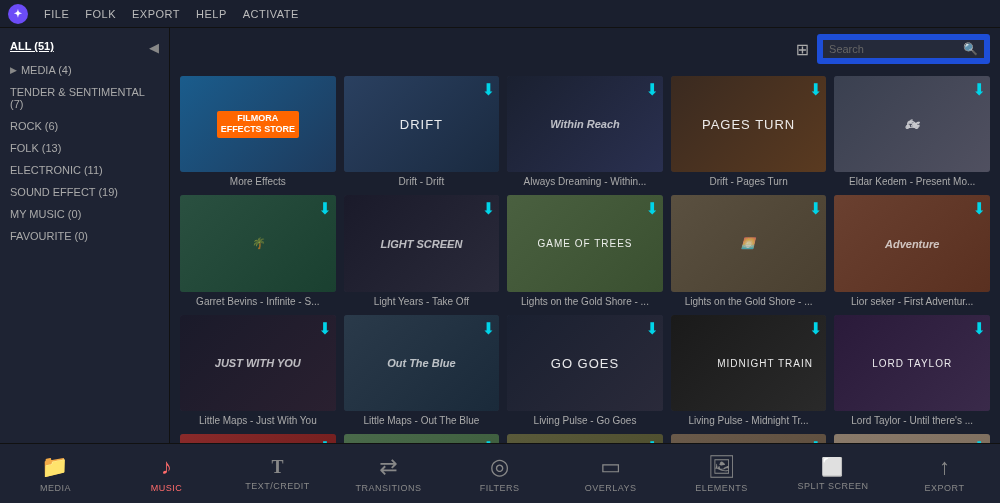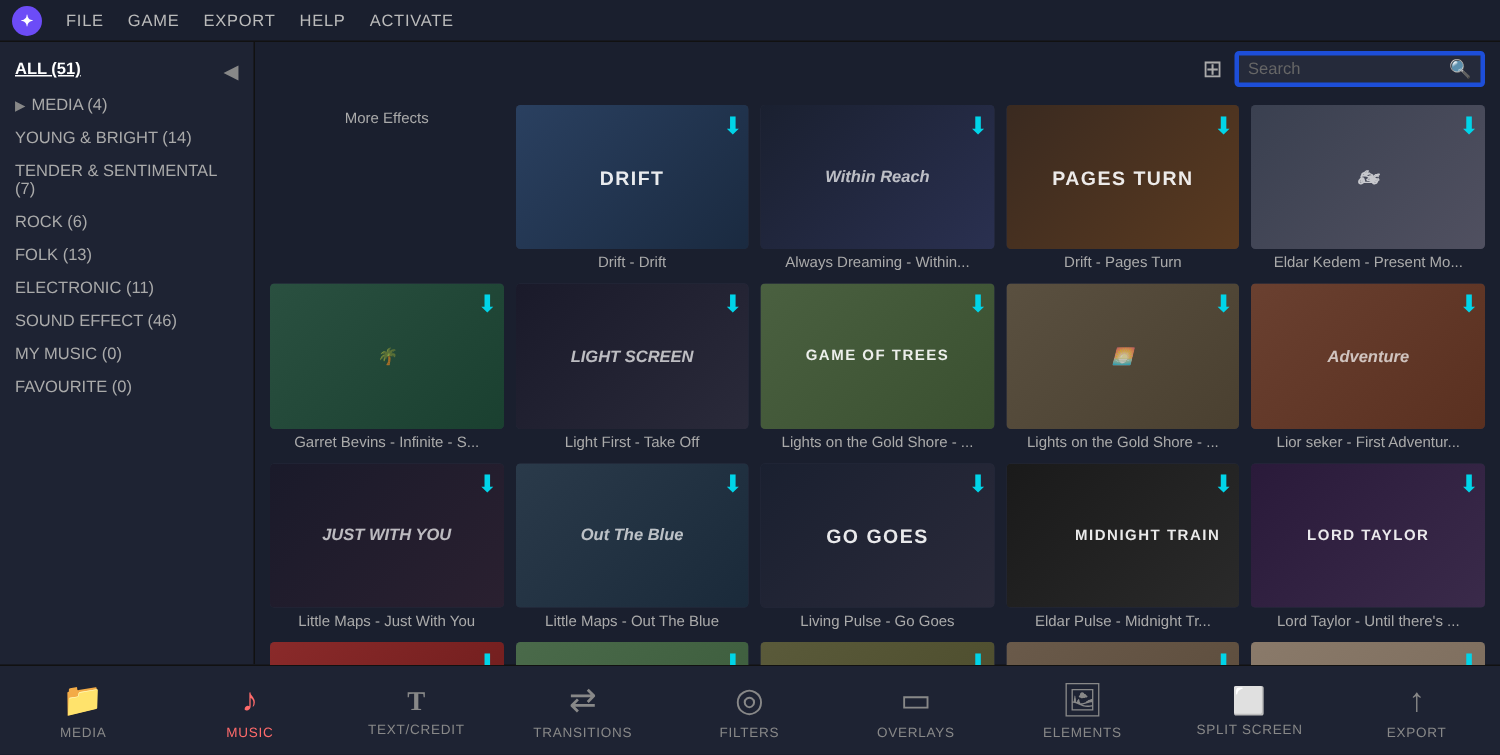--- a/index.html
+++ b/index.html
@@ -110,21 +110,21 @@
     }
     .grid-icon {
       color: #aaa;
       cursor: pointer;
       font-size: 16px;
     }
     .search-box {
       display: flex;
       align-items: center;
       background: #252a3a;
-      border: 3px solid #1d4ed8;
+      border: 6px solid #1d4ed8;
       border-radius: 3px;
       padding: 2px 6px;
       gap: 4px;
     }
     .search-box input {
       background: transparent;
       border: none;
       outline: none;
       color: #ccc;
       font-size: 11px;
@@ -262,21 +262,21 @@
       color: rgba(255,255,255,0.7);
       font-size: 11px;
       font-weight: bold;
       text-align: center;
       padding: 4px;
       font-style: italic;
     }
     .thumb-title-text {
       color: rgba(255,255,255,0.9);
       font-size: 13px;
-      font-weight: bold;
+      font-weight: normal;
       text-align: right;
       text-transform: uppercase;
       letter-spacing: 1px;
     }
 
     
     .bottom-bar {
       height: 60px;
       background: #1e2333;
       border-top: 1px solid #111;
@@ -303,55 +303,52 @@
       letter-spacing: 0.5px;
       text-transform: uppercase;
     }
   </style>
 </head>
 <body>
 
 <div class="menu-bar">
   <div class="logo">✦</div>
   <span class="menu-item">FILE</span>
-  <span class="menu-item">GAME</span>
+  <span class="menu-item">FOLK</span>
   <span class="menu-item">EXPORT</span>
   <span class="menu-item">HELP</span>
   <span class="menu-item">ACTIVATE</span>
 </div>
 
 <div class="main-area">
 
   <div class="sidebar">
     <div class="sidebar-header">
       <span class="sidebar-all">ALL (51)</span>
       <span class="sidebar-back">◀</span>
     </div>
 
     <div class="sidebar-item">
       <span class="arrow">▶</span>
       <span>MEDIA (4)</span>
     </div>
     <div class="sidebar-item">
-      <span>YOUNG &amp; BRIGHT (14)</span>
-    </div>
-    <div class="sidebar-item">
       <span>TENDER &amp; SENTIMENTAL (7)</span>
     </div>
     <div class="sidebar-item">
       <span>ROCK (6)</span>
     </div>
     <div class="sidebar-item">
       <span>FOLK (13)</span>
     </div>
     <div class="sidebar-item">
       <span>ELECTRONIC (11)</span>
     </div>
     <div class="sidebar-item">
-      <span>SOUND EFFECT (46)</span>
+      <span>SOUND EFFECT (19)</span>
     </div>
     <div class="sidebar-item">
       <span>MY MUSIC (0)</span>
     </div>
     <div class="sidebar-item">
       <span>FAVOURITE (0)</span>
     </div>
   </div>
 
   <div class="content-panel">
@@ -360,20 +357,25 @@
       <span class="grid-icon">⊞</span>
       <div class="search-box">
         <input type="text" placeholder="Search" style="">
         <span class="search-icon">🔍</span>
       </div>
     </div>
 
     <div class="grid-container">
 
       <div class="media-card">
+        <div class="media-thumb">
+          <div class="media-thumb-inner thumb-effects-store">
+            <div class="store-label">FILMORA<br>EFFECTS STORE</div>
+          </div>
+        </div>
         <div class="media-label">More Effects</div>
       </div>
 
       <div class="media-card">
         <div class="media-thumb">
           <div class="media-thumb-inner thumb-drift">
             <span class="thumb-title-text">DRIFT</span>
           </div>
           <span class="download-badge">⬇</span>
         </div>
@@ -420,21 +422,21 @@
         <div class="media-label">Garret Bevins - Infinite - S...</div>
       </div>
 
       <div class="media-card">
         <div class="media-thumb">
           <div class="media-thumb-inner thumb-light-years">
             <span class="thumb-text">LIGHT SCREEN</span>
           </div>
           <span class="download-badge">⬇</span>
         </div>
-        <div class="media-label">Light First - Take Off</div>
+        <div class="media-label">Light Years - Take Off</div>
       </div>
 
       <div class="media-card">
         <div class="media-thumb">
           <div class="media-thumb-inner thumb-lights-gold1">
             <span class="thumb-title-text" style="font-size:10px;">GAME OF TREES</span>
           </div>
           <span class="download-badge">⬇</span>
         </div>
         <div class="media-label">Lights on the Gold Shore - ...</div>
@@ -490,21 +492,21 @@
         <div class="media-label">Living Pulse - Go Goes</div>
       </div>
 
       <div class="media-card">
         <div class="media-thumb">
           <div class="media-thumb-inner thumb-living-pulse2">
             <span class="thumb-title-text" style="font-size:10px;margin-left:33px;">MIDNIGHT TRAIN</span>
           </div>
           <span class="download-badge">⬇</span>
         </div>
-        <div class="media-label">Eldar Pulse - Midnight Tr...</div>
+        <div class="media-label">Living Pulse - Midnight Tr...</div>
       </div>
 
       <div class="media-card">
         <div class="media-thumb">
           <div class="media-thumb-inner thumb-lord-taylor">
             <span class="thumb-title-text" style="font-size:10px;">LORD TAYLOR</span>
           </div>
           <span class="download-badge">⬇</span>
         </div>
         <div class="media-label">Lord Taylor - Until there's ...</div>

